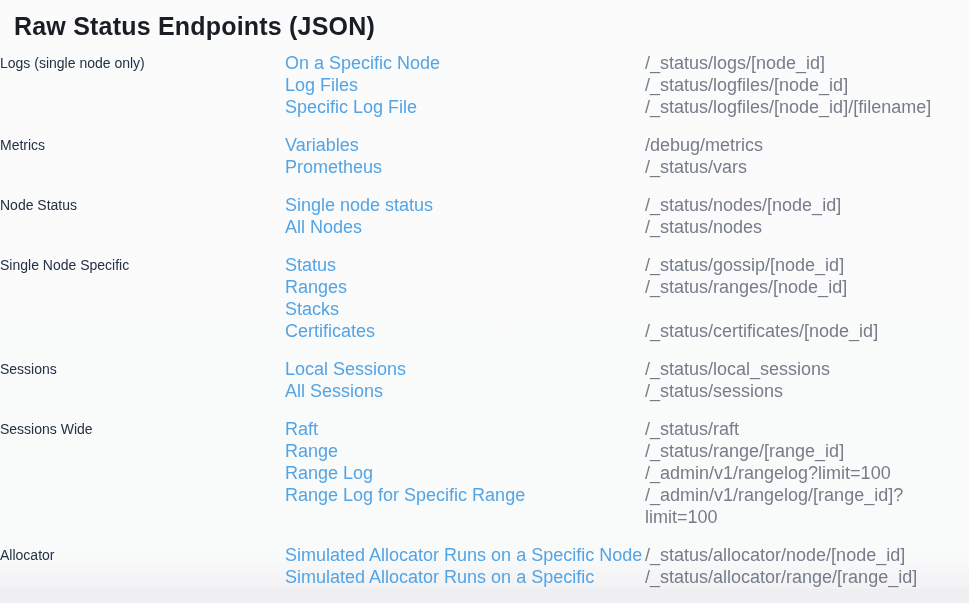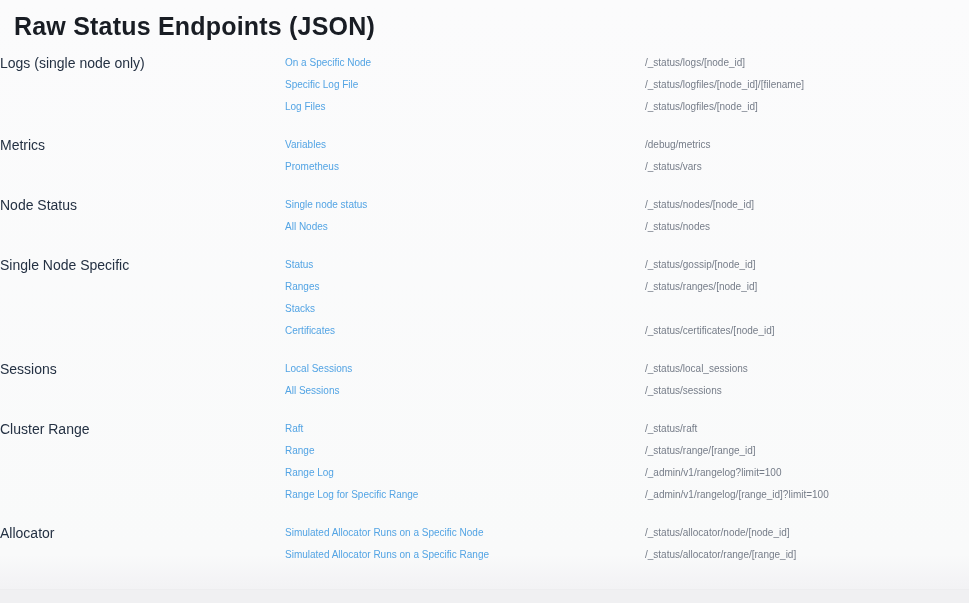--- a/index.html
+++ b/index.html
@@ -37,21 +37,21 @@
     flex:0 0 258px;
     text-align:left;
     font-size:14px;
     line-height:22px;
     color:#243143;
   }
   .rows { margin-left:27px; flex:1; }
   .row {
     display:flex;
     line-height:22px;
-    font-size:10px;
+    font-size:18px;
   }
   .ep-link {
     width:360px;
     flex:0 0 360px;
     color:#53a4e4;
     text-decoration:none;
     cursor:pointer;
   }
   .ep-path { color:#767d89; }
   .bottom-band {
@@ -69,26 +69,26 @@
   <h1 class="page-title">Raw Status Endpoints (JSON)</h1>
   <div class="content" id="groups">
       <div class="group">
         <div class="category">Logs (single node only)</div>
         <div class="rows">
           <div class="row">
             <a class="ep-link">On a Specific Node</a>
             <div class="ep-path">/_status/logs/[node_id]</div>
           </div>
           <div class="row">
+            <a class="ep-link">Log Files</a>
+            <div class="ep-path">/_status/logfiles/[node_id]</div>
+          </div>
+          <div class="row">
             <a class="ep-link">Specific Log File</a>
             <div class="ep-path">/_status/logfiles/[node_id]/[filename]</div>
-          </div>
-          <div class="row">
-            <a class="ep-link">Log Files</a>
-            <div class="ep-path">/_status/logfiles/[node_id]</div>
           </div>
         </div>
       </div>
       <div class="group">
         <div class="category">Metrics</div>
         <div class="rows">
           <div class="row">
             <a class="ep-link">Variables</a>
             <div class="ep-path">/debug/metrics</div>
           </div>
@@ -138,21 +138,21 @@
             <a class="ep-link">Local Sessions</a>
             <div class="ep-path">/_status/local_sessions</div>
           </div>
           <div class="row">
             <a class="ep-link">All Sessions</a>
             <div class="ep-path">/_status/sessions</div>
           </div>
         </div>
       </div>
       <div class="group">
-        <div class="category">Cluster Range</div>
+        <div class="category">Sessions Wide</div>
         <div class="rows">
           <div class="row">
             <a class="ep-link">Raft</a>
             <div class="ep-path">/_status/raft</div>
           </div>
           <div class="row">
             <a class="ep-link">Range</a>
             <div class="ep-path">/_status/range/[range_id]</div>
           </div>
           <div class="row">

